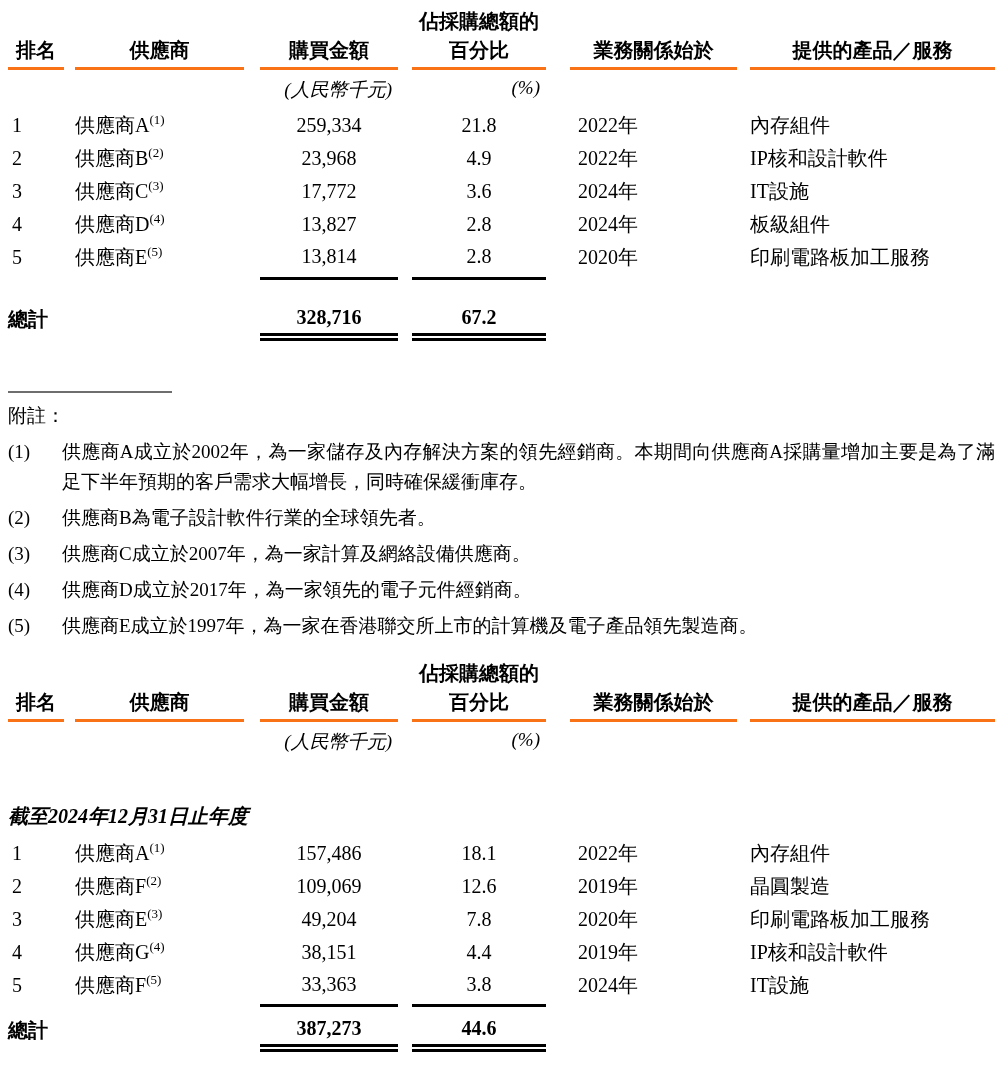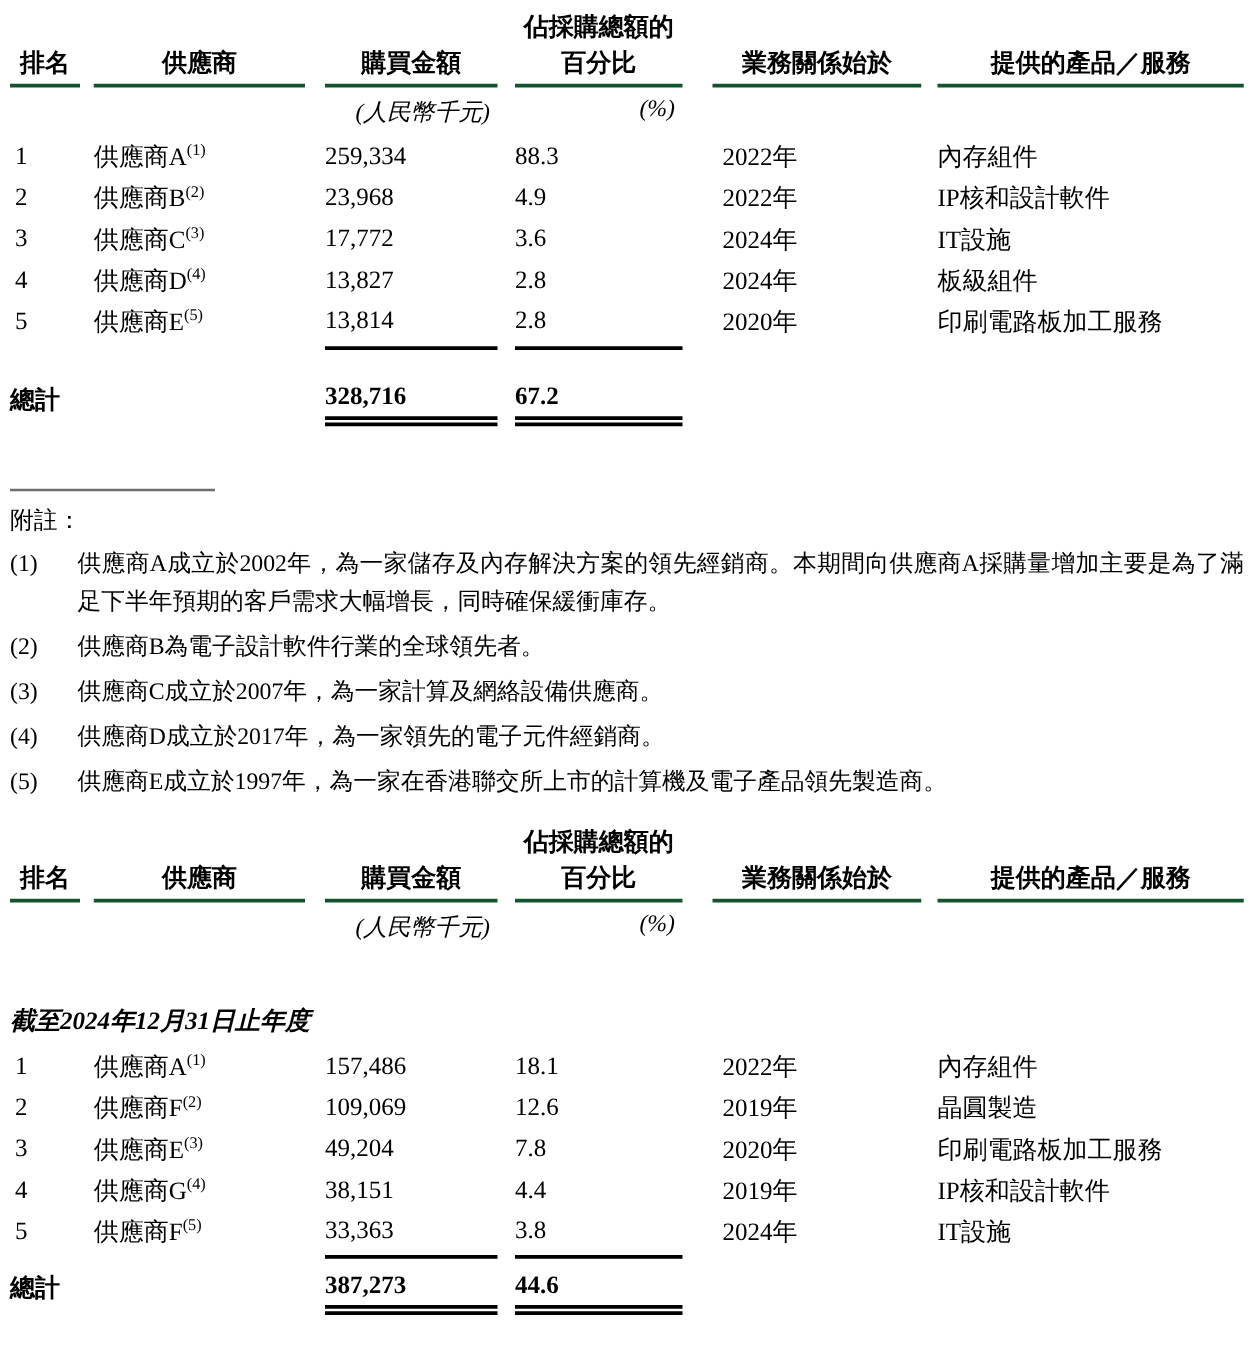--- a/index.html
+++ b/index.html
@@ -26,24 +26,24 @@
   col.c-percent  { width: 134px; }
   col.c-g4       { width: 24px; }
   col.c-since    { width: 167px; }
   col.c-g5       { width: 13px; }
   col.c-products { width: 245px; }
 
   td { font-size: 20px; vertical-align: bottom; }
 
   tr.pct-line td { height: 26px; font-weight: bold; text-align: center; padding-bottom: 2px; }
   tr.head td { height: 28px; font-weight: bold; text-align: center; padding-bottom: 3px; }
-  tr.head td.ul { border-bottom: 3px solid #14532d; }
+  tr.head td.ul { border-bottom: 3px solid #f97316; }
   tr.subhead td { height: 34px; vertical-align: top; padding-top: 7px;
                   font-style: italic; font-size: 19px; }
-  td.num-r { text-align: left; }
+  td.num-r { text-align: center; }
   td.unit  { text-align: right; padding-right: 6px; }
 
   .section-title {
     margin: 38px 0 0 8px; height: 26px;
     font-weight: bold; font-style: italic; font-size: 20px;
   }
 
   table.rows { margin-top: 6px; }
   table.rows td { height: 33px; vertical-align: middle; }
   td.rank { padding-left: 4px; }
@@ -152,21 +152,21 @@
         <col class="c-products">
     </colgroup>
     <tbody>
         <tr>
       <td class="rank">1</td>
           <td></td>
       <td><span>供應商A</span><sup class="fnote">(1)</sup></td>
           <td></td>
       <td class="num-r">259,334</td>
           <td></td>
-      <td class="num-r">88.3</td>
+      <td class="num-r">21.8</td>
           <td></td>
       <td class="since">2022年</td>
           <td></td>
       <td>內存組件</td>
     </tr>
     <tr>
       <td class="rank">2</td>
           <td></td>
       <td><span>供應商B</span><sup class="fnote">(2)</sup></td>
           <td></td>

